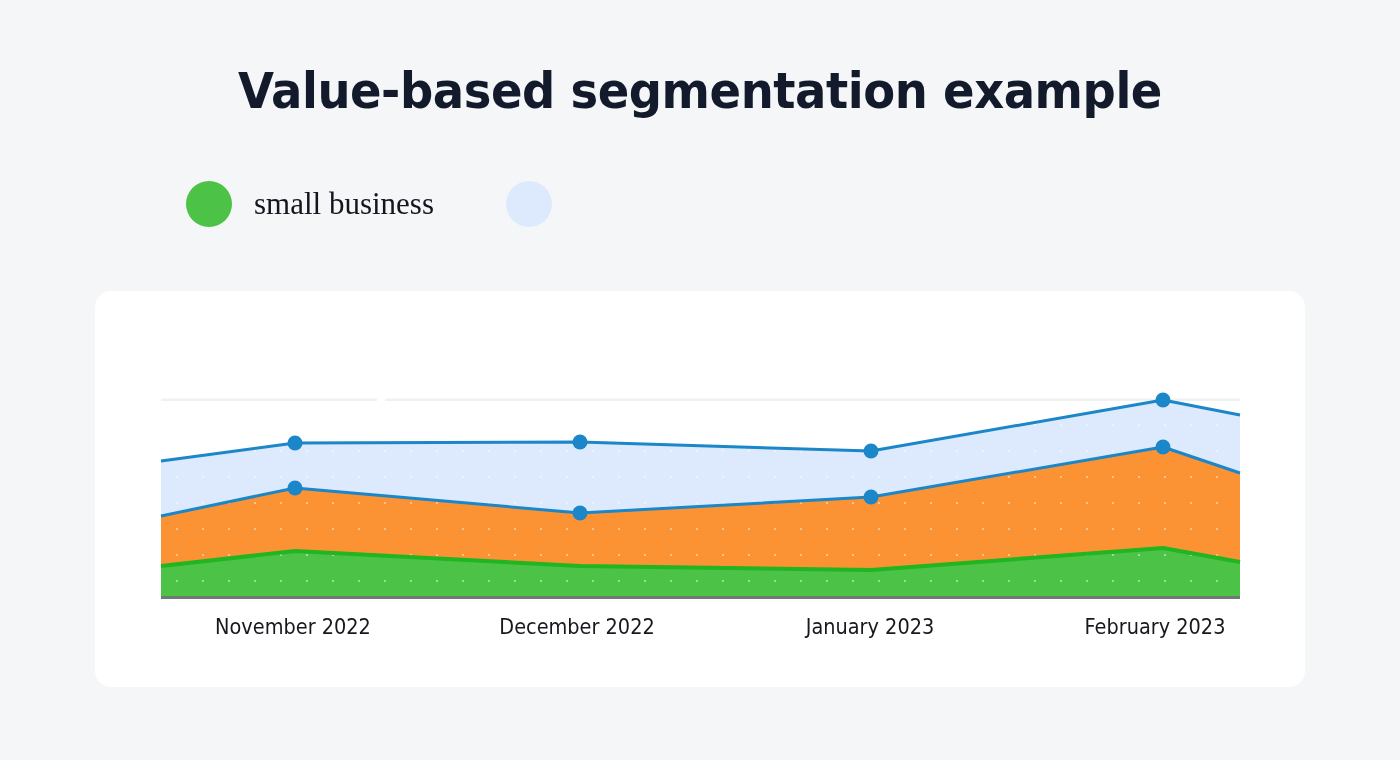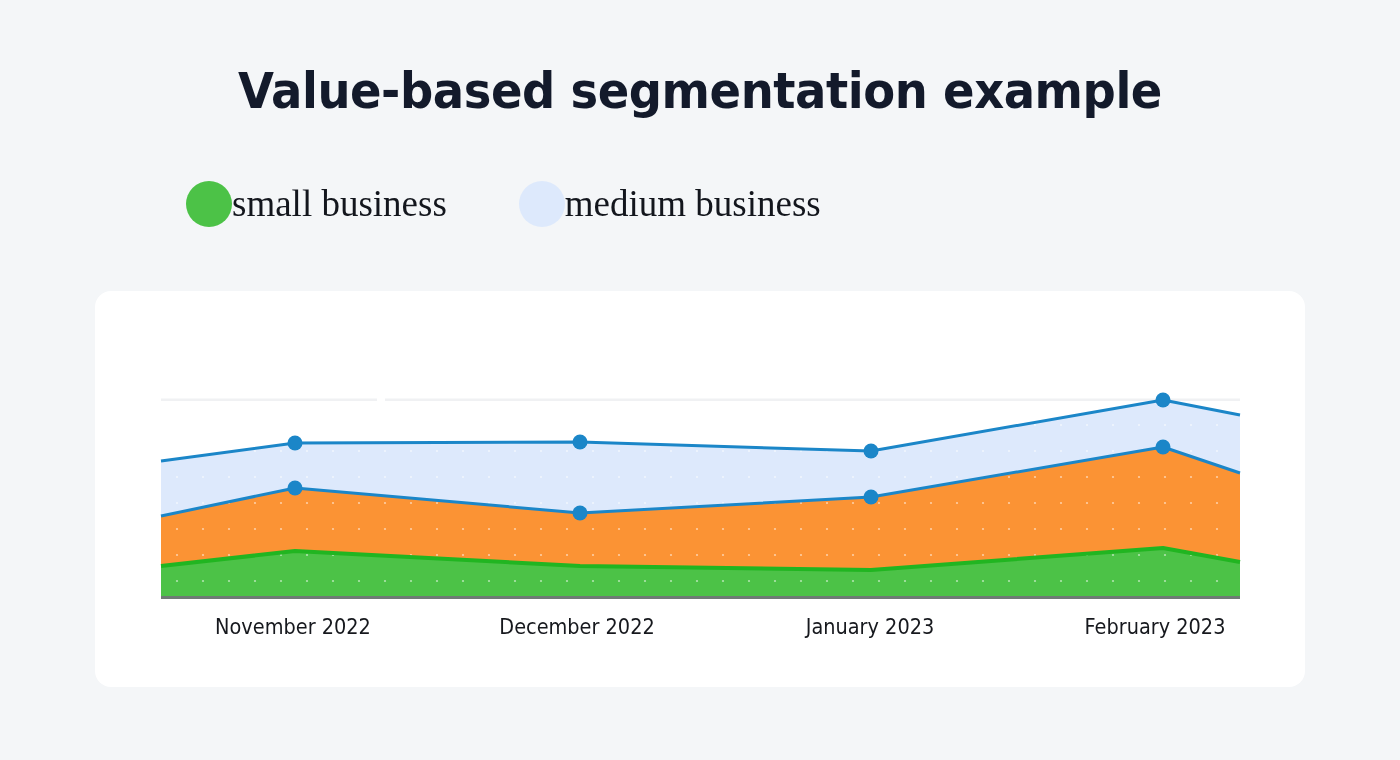--- a/index.html
+++ b/index.html
@@ -50,22 +50,23 @@
     margin-left: 72px;
   }
   .legend-dot {
     width: 46px;
     height: 46px;
     border-radius: 50%;
     flex: 0 0 auto;
     display: block;
   }
   .legend-label {
+    margin-left: 22px;
     font-family: "Liberation Serif", "DejaVu Serif", serif;
-    font-size: 37px;
+    font-size: 31px;
     line-height: 34px;
     color: #13161d;
     white-space: nowrap;
   }
 
   
   .chart-card {
     position: absolute;
     left: 95px;
     top: 291px;
@@ -118,21 +119,20 @@
 <div class="legend">
 
   <div class="legend-item">
     <span class="legend-dot" style="background:#4cc247"></span>
     <span class="legend-label">small business</span>
   </div>
 
 
   <div class="legend-item">
     <span class="legend-dot" style="background:#dde9fc"></span>
-    <span class="legend-label">medium business</span>
   </div>
 
 </div>
 
 <div class="chart-card">
   <div class="plot-wrap">
     <svg class="plot-svg" width="1210" height="396" viewBox="0 0 1210 396" xmlns="http://www.w3.org/2000/svg">
 
       <defs>
         <pattern id="dots" width="26" height="26" patternUnits="userSpaceOnUse">

